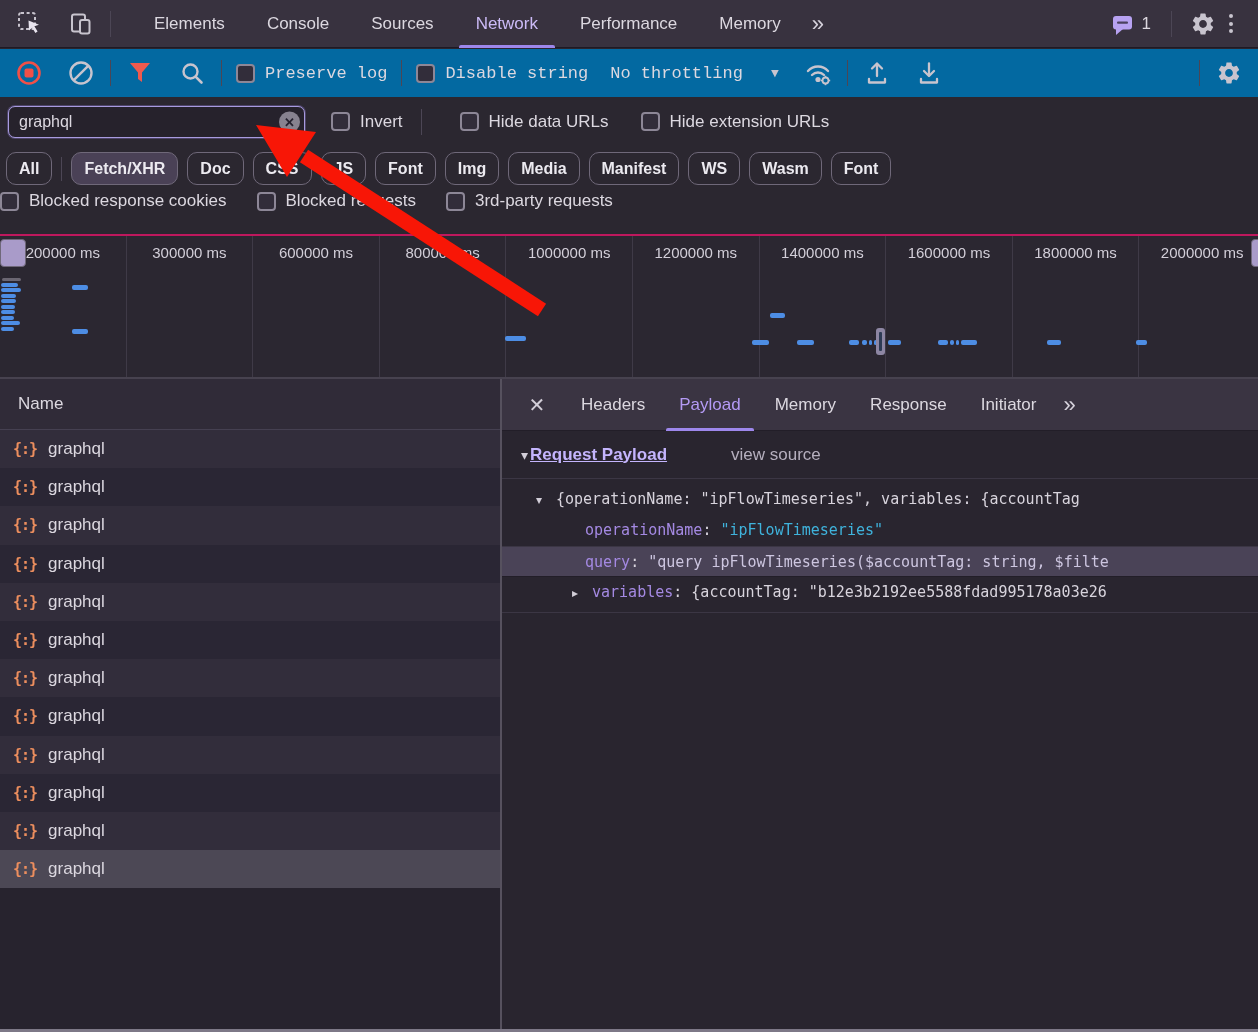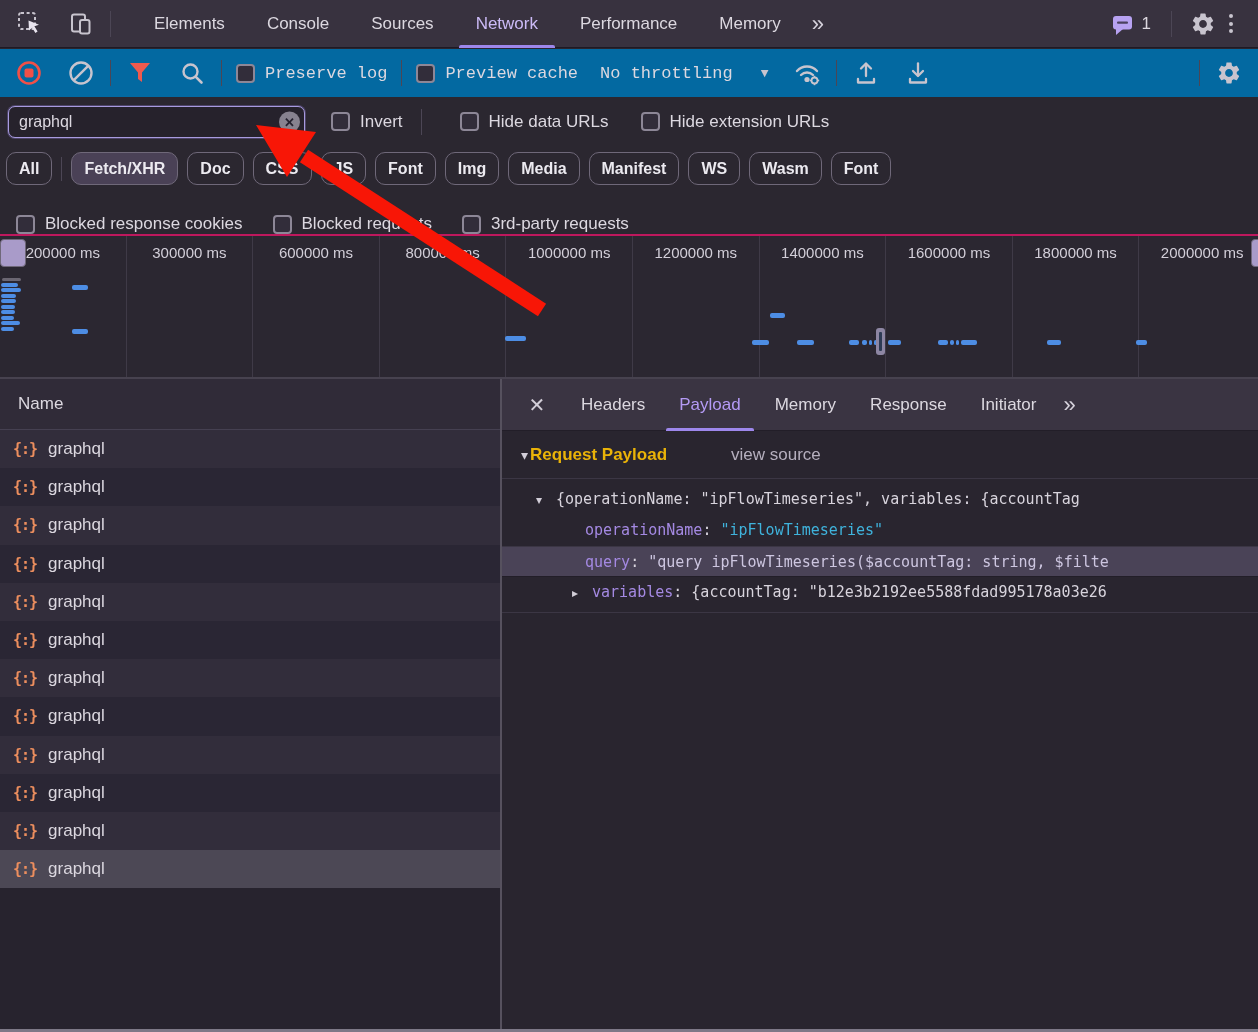--- a/index.html
+++ b/index.html
@@ -55,21 +55,21 @@
   .pillsrow { position:absolute; left:0; top:146px; width:100%; height:45px;
     background:#2b2730; display:flex; align-items:center; }
   .pill { height:33px; display:flex; align-items:center; padding:0 12px; border:1.5px solid #6f6879;
     border-radius:10px; color:#eceaf0; font-size:16px; font-weight:600; flex:0 0 auto; cursor:default; }
   .pill.selected { background:#4a4156; border-color:#6f6879; }
   .pill-all { margin-left:6px; }
   .pillsrow .vsep { height:24px; margin:0 9px; }
   .pill-list { display:flex; gap:9px; }
   
   .cbrow { position:absolute; left:0; top:191px; width:100%; height:43px;
-    background:#2b2730; display:flex; align-items:flex-end; gap:30px; padding-left:16px; }
+    background:#2b2730; display:flex; align-items:flex-start; gap:30px; }
   
   .timeline { position:absolute; left:0; top:234px; width:100%; height:145px;
     background:#2b2731; border-top:2px solid #be185d; border-bottom:2px solid #47424f; overflow:hidden; }
   .tl-cols { display:flex; height:100%; }
   .tl-col { flex:0 0 126.6px; border-right:1px solid #3f3a47; padding-top:7px; text-align:center; overflow:hidden; }
   .tl-label { font-size:15px; color:#d3cfd9; white-space:nowrap; }
   .bars-overlay { position:absolute; left:0; top:0; width:1258px; height:1032px; pointer-events:none; z-index:5; }
   .tl-bar { position:absolute; border-radius:2px; }
   .tl-bar.blue { background:#4d8de4; }
   .tl-bar.gray { background:#6b6672; }
@@ -95,21 +95,21 @@
   .detail-tabbar { height:52px; background:#3a3442; border-bottom:1px solid #221e28;
     display:flex; align-items:center; padding-left:18px; }
   .close-x { width:34px; height:34px; display:flex; align-items:center; justify-content:center;
     font-size:20px; color:#d2ced8; cursor:default; }
   .detail-tabs { display:flex; height:52px; margin-left:10px; }
   .detail-tabs .tab { height:52px; padding:0 17px; }
   .detail-tabs .tab.selected .tab-label { color:#b49af4; }
   .payload-header { height:48px; display:flex; align-items:center; padding-left:19px;
     border-bottom:1px solid #3b3644; }
   .payload-header .tri { color:#d2ced8; font-size:14px; margin-right:2px; }
-  .payload-header .title { font-weight:bold; color:#eab308; }
+  .payload-header .title { font-weight:bold; color:#c4b5fd;text-decoration:underline; }
   .payload-header .view-src { margin-left:64px; color:#b5afbe; cursor:default; }
   .pl-lines { border-bottom:1px solid #3b3644; font-family:"DejaVu Sans Mono", monospace;
     font-size:15px; padding-top:5px; padding-bottom:4px; }
   .pl-line { height:31px; line-height:31px; white-space:nowrap; overflow:hidden; }
   .pl-line.hl { background:#4a4357; border-top:1px solid #3b3644; border-bottom:1px solid #221e28; }
   .pl-line.ind0 { padding-left:34px; }
   .pl-line.ind1 { padding-left:70px; }
   .pl-line.ind2 { padding-left:63px; }
   .pl-arrow { display:inline-block; width:20px; color:#d2ced8; font-size:12px;
     font-family:"Liberation Sans", sans-serif; }
@@ -211,21 +211,21 @@
       </svg>
     </span>
     <span class="vsep"></span>
     <label class="cb-wrap">
       <span class="cb"></span>
       <span>Preserve log</span>
     </label>
     <span class="vsep"></span>
     <label class="cb-wrap">
       <span class="cb"></span>
-      <span>Preview cache</span>
+      <span>Disable string</span>
     </label>
     <div class="throttle">
       <span>No throttling</span>
       <span class="arrow">▼</span>
     </div>
     <span class="tb-icon" style="margin-left:24px;">
       <svg class="ico" width="28" height="26" viewBox="0 0 28 26">
         <path d="M4 11 a 13.5 13.5 0 0 1 20 0" fill="none" stroke="#c8c4ce" stroke-width="2.4" stroke-linecap="round"></path>
         <path d="M8 15 a 8.5 8.5 0 0 1 12 0" fill="none" stroke="#c8c4ce" stroke-width="2.4" stroke-linecap="round"></path>
         <circle cx="14" cy="19.5" r="2.6" fill="#c8c4ce"></circle>

